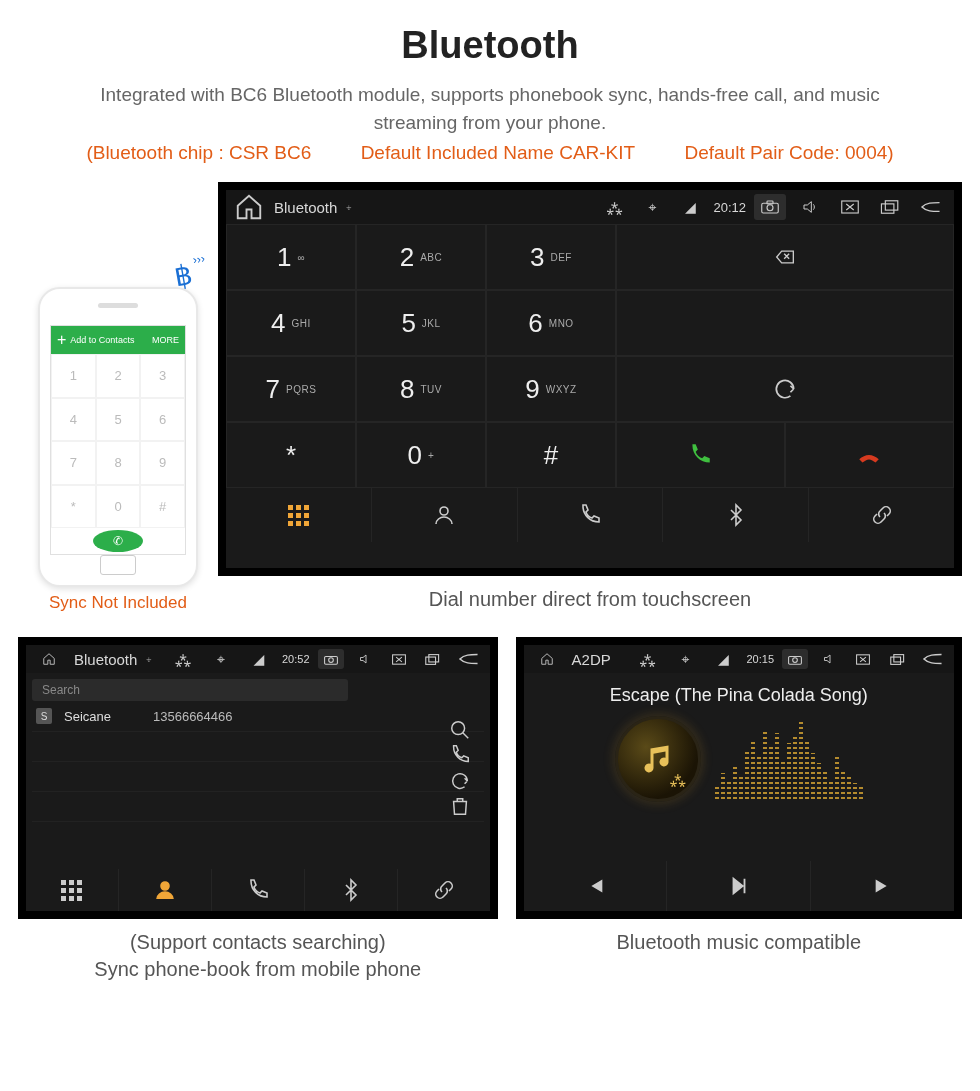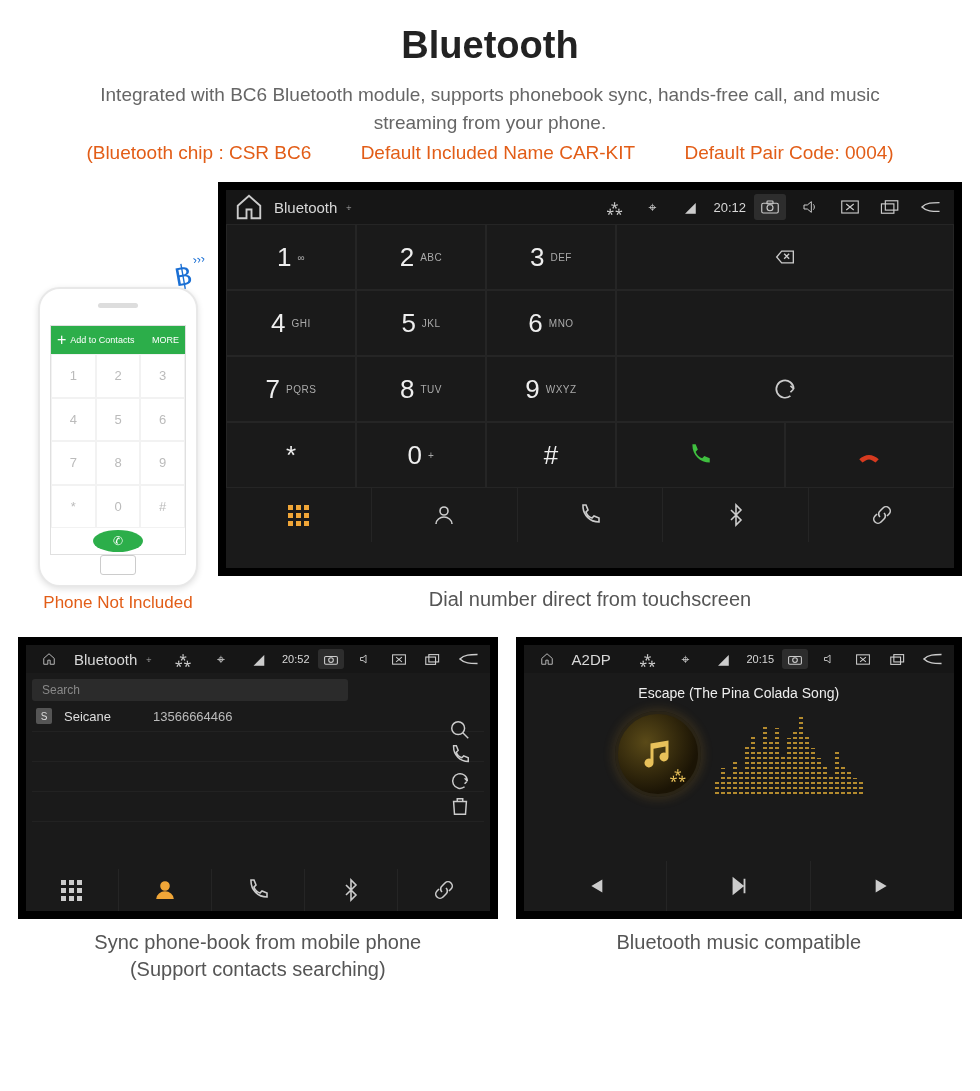--- a/index.html
+++ b/index.html
@@ -72,21 +72,21 @@
 
 .contacts-body { padding:6px; }
 .search-bar { background:#2b2b2b; border-radius:3px; padding:4px 10px; color:#888; font-size:12px; width:70%; }
 .ct-row { display:flex; align-items:center; padding:7px 4px; font-size:13px; color:#ddd; border-bottom:1px solid rgba(255,255,255,.04); gap:12px; }
 .ct-row .badge { background:#555; color:#ddd; font-size:10px; width:16px; height:16px; display:inline-flex; align-items:center; justify-content:center; border-radius:2px; }
 .ct-row .cnum { color:#bbb; margin-left:30px; }
 .ct-side { position:absolute; right:10px; top:44px; bottom:50px; width:40px; display:flex; flex-direction:column; justify-content:space-around; align-items:center; }
 .ct-side svg, .ct-side .g { width:22px; height:22px; stroke:#ccc; fill:none; stroke-width:1.6; color:#ccc; font-size:18px; }
 
 .music-body { flex:1; display:flex; flex-direction:column; align-items:center; padding:12px 6px 0; }
-.song-title { font-size:14px; color:#eee; margin-bottom:10px; }
+.song-title { font-size:18px; color:#eee; margin-bottom:10px; }
 .visual { display:flex; align-items:center; gap:14px; }
 .album { width:86px; height:86px; border-radius:50%; background:radial-gradient(circle at 35% 35%, #5a4a18, #1b1405 70%); border:3px solid #2a2416; display:flex; align-items:center; justify-content:center; position:relative; box-shadow:0 0 10px 3px rgba(160,120,40,.2);}
 .album svg { width:36px; height:36px; fill:#e8c15a; }
 .album .btmini { position:absolute; bottom:10px; right:12px; font-size:14px; color:#e8c15a; }
 .eq { display:flex; align-items:flex-end; gap:2px; height:80px; }
 .eq div { width:4px; background:repeating-linear-gradient(to top,#b48b2e 0 2px, transparent 2px 5px); }
 .m-controls { display:flex; width:100%; height:50px; margin-top:auto; }
 .m-controls .mc { flex:1; display:flex; align-items:center; justify-content:center; border-right:1px solid rgba(255,255,255,.05); }
 .m-controls .mc:last-child{border:none;}
 .m-controls svg { width:22px; height:22px; fill:none; stroke:#ccc; stroke-width:1.6; }
@@ -128,21 +128,21 @@
             <div>9</div>
             <div>*</div>
             <div>0</div>
             <div>#</div>
           </div>
         <div class="phone-call-row">
             <div class="call">✆</div>
           </div>
       </div>
     </div>
-    <div class="phone-note">Phone Not Included</div>
+    <div class="phone-note">Sync Not Included</div>
   </div>
 
   <div style="flex:1">
     <div class="screen big-screen" style="height:394px; display:flex; flex-direction:column;">
       <div class="statusbar">
         <span class="sb-icon">
             <svg viewBox="0 0 24 24">
               <path d="M3 11 L12 3 L21 11 V21 H14 V14 H10 V21 H3 Z" fill="none" stroke="#ccc" stroke-width="1.5"></path>
             </svg>
           </span>
@@ -400,22 +400,22 @@
             </svg>
           </div>
         <div class="bitem">
             <svg viewBox="0 0 24 24">
               <path d="M10 14a4 4 0 0 1 0-6l3-3a4 4 0 0 1 6 6l-2 2M14 10a4 4 0 0 1 0 6l-3 3a4 4 0 0 1-6-6l2-2"></path>
             </svg>
           </div>
       </div>
     </div>
     <div class="caption">
+      <div>(Support contacts searching)</div>
       <div>Sync phone-book from mobile phone</div>
-      <div>(Support contacts searching)</div>
     </div>
   </div>
 
   <div class="small-screen">
     <div class="screen" style="height:282px; display:flex; flex-direction:column;">
       <div class="statusbar" style="height:28px; font-size:11px;">
         <span class="sb-icon">
             <svg viewBox="0 0 24 24" width="14" height="14">
               <path d="M3 11 L12 3 L21 11 V21 H14 V14 H10 V21 H3 Z" fill="none" stroke="#ccc" stroke-width="1.5"></path>
             </svg>

